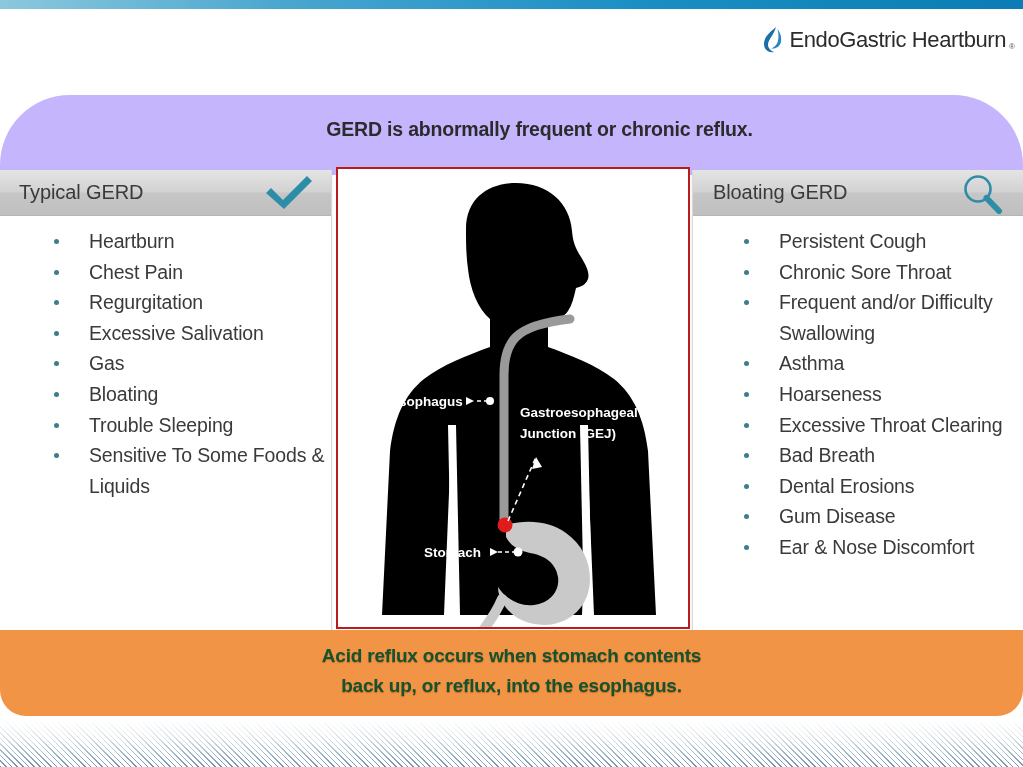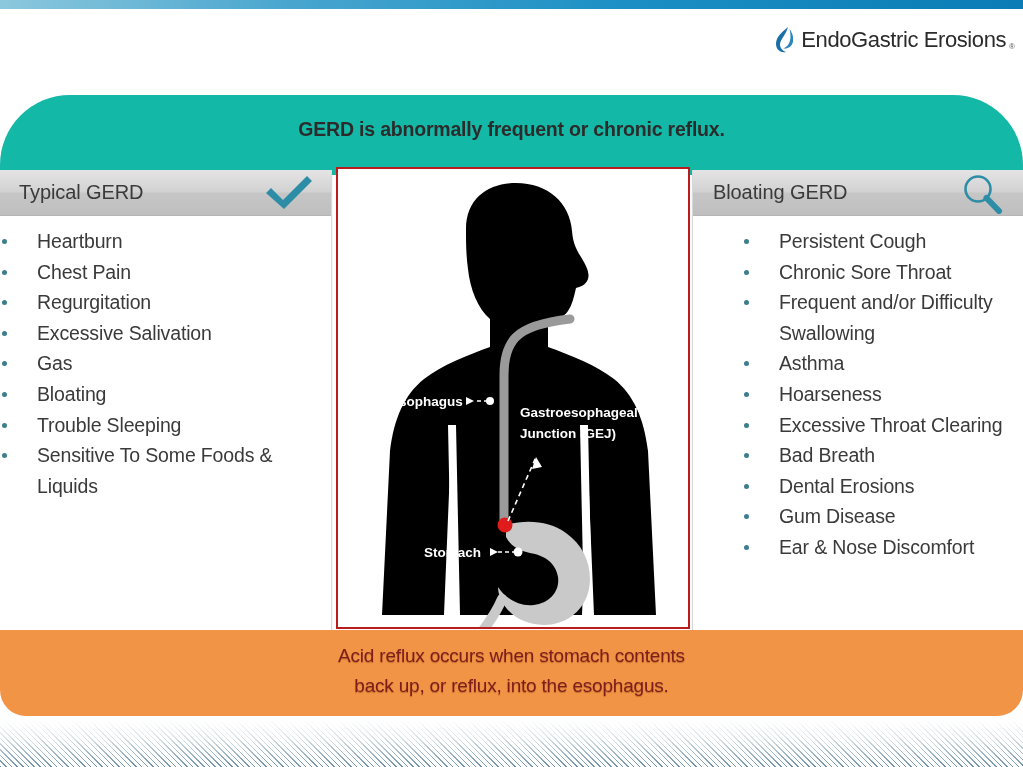--- a/index.html
+++ b/index.html
@@ -63,22 +63,23 @@
     padding-bottom: 4px;
   }
 
   
   #peach-banner {
     position: absolute;
     left: 0;
     top: 95px;
     width: 1023px;
     height: 80px;
-    background: #14b8a6;
+    background: #c4b5fd;
     border-radius: 70px 70px 0 0;
+    padding-left: 28px;
   }
   #peach-text {
     position: absolute;
     width: 100%;
     text-align: center;
     top: 23px;
     font-size: 19.5px;
     font-weight: bold;
     color: #2b2b2b;
     letter-spacing: -0.2px;
@@ -115,20 +116,21 @@
   .col-header-icon {
     position: absolute;
     right: 16px;
     top: 4px;
   }
 
   
   .sym-list {
     list-style: none;
     margin-top: 10px;
+    padding-left: 52px;
   }
   .sym-list li {
     position: relative;
     font-size: 19.5px;
     color: #3a3a3a;
     line-height: 30.6px;
     padding-left: 38px;
     letter-spacing: -0.15px;
   }
   .sym-list li::before {
@@ -163,22 +165,22 @@
     top: 630px;
     width: 1023px;
     height: 86px;
     background: #f29445;
     border-radius: 0 0 26px 26px;
   }
   #orange-banner .line {
     width: 100%;
     text-align: center;
     font-size: 19px;
-    font-weight: normal;
-    color: #7f1d1d;
+    font-weight: bold;
+    color: #14532d;
     letter-spacing: -0.2px;
     text-shadow: 0 1px 1px rgba(120,60,10,0.45);
   }
   #orange-line-1 { position: absolute; top: 15px; }
   #orange-line-2 { position: absolute; top: 45px; }
 
   
   #hatch-strip {
     position: absolute;
     left: 0;
@@ -197,21 +199,21 @@
 
 <div id="title-row">
 
   <div id="logo">
     <span>
       <svg id="logo-mark" width="26" height="30" viewBox="0 0 26 30">
         <path d="M16 2 C10 7, 4 12, 4 19 C4 25, 9 28, 14 27 C9 25, 7 21, 8.5 17 C10 13, 14 9, 16 2 Z" fill="#1b6fa8"></path>
         <path d="M17.5 4 C19 10, 19 16, 16 20 C14.5 22, 12.5 23, 11 23.2 C15 24.5, 19.5 22, 20.8 17.5 C22 13, 20.5 8, 17.5 4 Z" fill="#2c86bd"></path>
       </svg>
     </span>
-    <span id="logo-text">EndoGastric Erosions</span>
+    <span id="logo-text">EndoGastric Heartburn</span>
     <span id="logo-tm">®</span>
   </div>
 </div>
 
 <div id="peach-banner">
   <div id="peach-text">GERD is abnormally frequent or chronic reflux.</div>
 </div>
 
 <div id="left-panel" class="col-panel">
   <div class="col-header">

